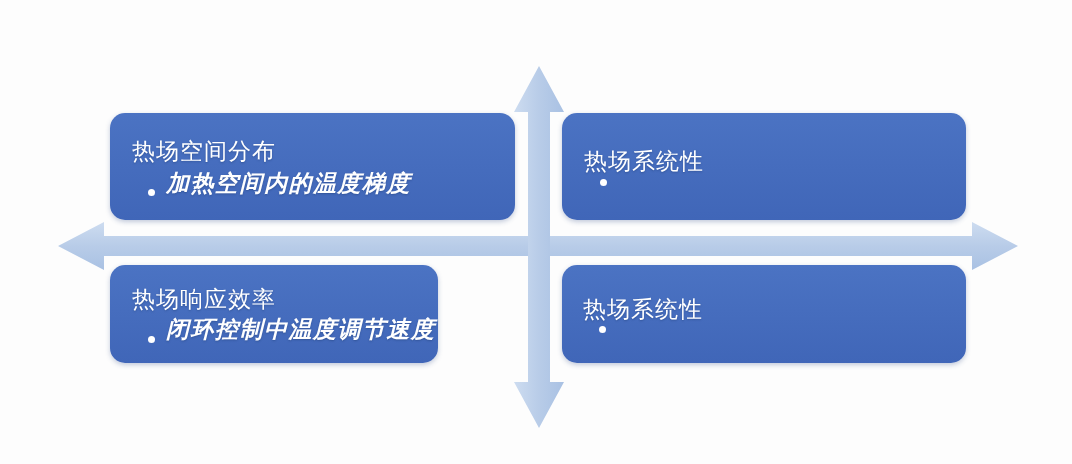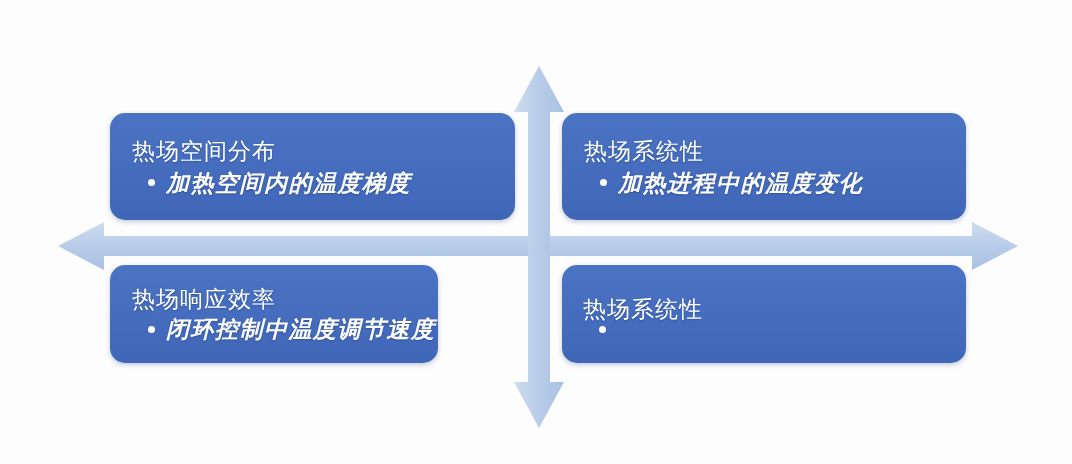--- a/index.html
+++ b/index.html
@@ -44,21 +44,21 @@
     color:#ffffff;
     font-size:23px;
     font-weight:bold;
     font-style:italic;
     letter-spacing:1.5px;
     line-height:1.15;
     margin-top:6px;
     padding-left:16px;
     text-shadow:0 1px 2px rgba(20,45,95,.35);
     white-space:nowrap;
-    display:flex;align-items:center;
+    display:flex;align-items:flex-end;
   }
   .bullet{
     display:inline-block;
     width:7px;height:7px;
     border-radius:50%;
     background:#ffffff;
     margin-right:11px;
     flex:0 0 auto;
   }
   #box-bl .q-desc,#box-br .q-desc{margin-top:4px;}
@@ -95,21 +95,20 @@
     <div class="q-desc">
       <span class="bullet"></span>
       <span>加热空间内的温度梯度</span>
     </div>
   </div>
 
   <div id="box-tr" class="qbox">
     <div class="q-title">热场系统性</div>
     <div class="q-desc">
       <span class="bullet"></span>
-      <span>加热进程中的温度变化</span>
     </div>
   </div>
 
   <div id="box-bl" class="qbox">
     <div class="q-title">热场响应效率</div>
     <div class="q-desc">
       <span class="bullet"></span>
       <span>闭环控制中温度调节速度</span>
     </div>
   </div>

